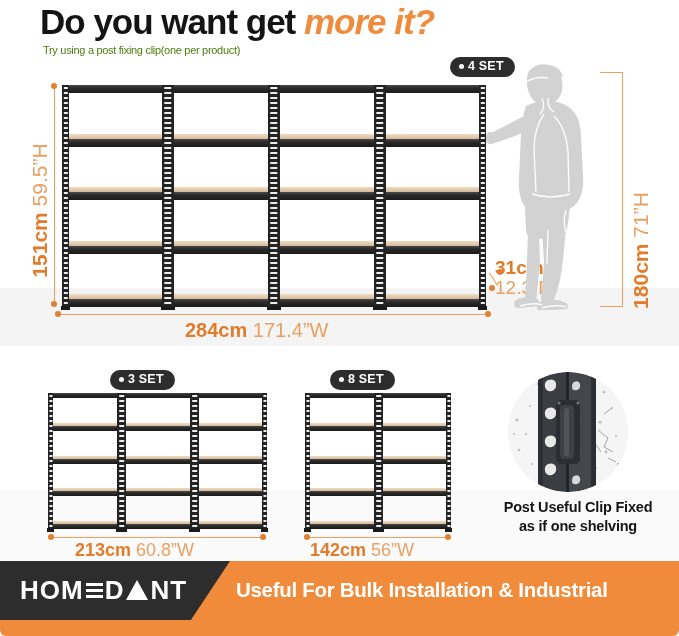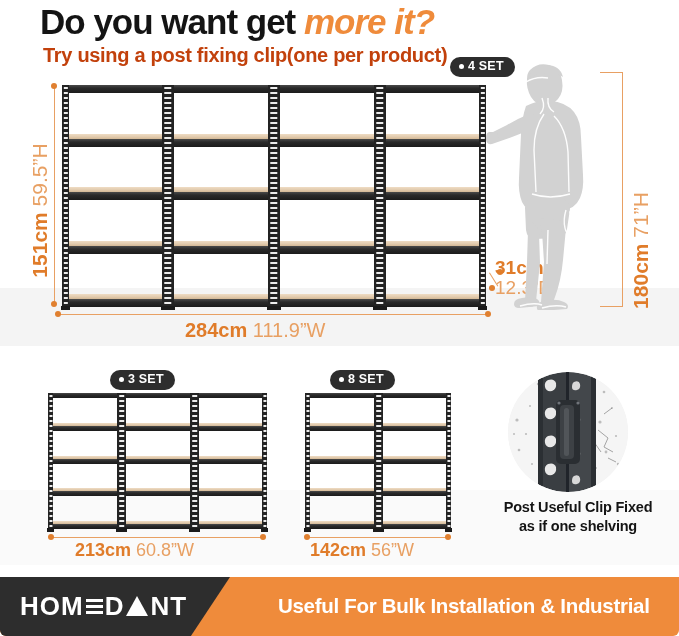--- a/index.html
+++ b/index.html
@@ -19,21 +19,21 @@
   
   .headline{
     position:absolute;left:40px;top:2px;
     font-size:35px;font-weight:bold;color:#141414;
     letter-spacing:-1.0px;white-space:nowrap;
     font-family:"Liberation Sans", sans-serif;
   }
   .headline .accent{color:#ef8b3b;font-style:italic;}
   .subline{
     position:absolute;left:43px;top:44px;
-    font-size:20px;color:#c2410c;white-space:nowrap;letter-spacing:-0.3px;font-weight:bold;
+    font-size:11px;color:#4d7c0f;white-space:nowrap;letter-spacing:-0.3px;
   }
 
   
   .badge{
     position:absolute;display:flex;align-items:center;gap:4px;
     background:#2d2d2d;color:#fff;border-radius:11px;
     padding:3px 11px 4px 9px;font-size:12.5px;font-weight:bold;
     letter-spacing:0.2px;line-height:1;
   }
   .badge .dot{width:5px;height:5px;border-radius:50%;background:#fff;display:block;}
@@ -86,31 +86,31 @@
   
   .clipwrap{position:absolute;left:508px;top:372px;width:140px;height:120px;}
   .clipcircle{position:absolute;left:0;top:0;width:120px;height:120px;border-radius:50%;overflow:hidden;background:#f2f2f2;}
   .cap{
     position:absolute;left:478px;top:498px;width:200px;
     text-align:center;font-size:14.5px;font-weight:bold;color:#141414;
     line-height:1.30;letter-spacing:-0.2px;
   }
 
   
-  .footer{position:absolute;left:0;bottom:0;width:679px;height:59px;background:#ef8b3b;overflow:hidden;}
+  .footer{position:absolute;left:0;bottom:0;width:679px;height:75px;background:#ef8b3b;overflow:hidden;}
   .footer-dark{position:absolute;left:0;top:0;height:59px;width:230px;background:#2d2d2d;
       clip-path:polygon(0 0,100% 0,83% 100%,0 100%);}
   .logo{position:absolute;left:20px;top:16px;font-size:26px;font-weight:bold;color:#fff;
       letter-spacing:1px;display:flex;align-items:center;gap:1px;line-height:1;}
   .logo .gE{display:inline-flex;flex-direction:column;justify-content:center;gap:3px;width:17px;height:20px;padding:0 1px;}
   .logo .gE i{display:block;height:3px;background:#fff;}
   .logo .gA{display:inline-block;width:0;height:0;border-left:11px solid transparent;
       border-right:11px solid transparent;border-bottom:20px solid #fff;margin:0 1px;}
   .footer-text{position:absolute;left:236px;top:17px;font-size:20.5px;font-weight:bold;color:#fff;
-      letter-spacing:-0.3px;white-space:nowrap;margin-left:42px;}
+      letter-spacing:-0.3px;white-space:nowrap;}
 </style>
 </head>
 <body>
 
 <div class="stage">
 
   <div class="band-top"></div>
   <div class="band-bot"></div>
 
   <div class="headline"><span>Do you want get </span><span class="accent">more it?</span></div>
@@ -154,21 +154,21 @@
   <div class="dim dim-left">
     <b>151cm</b>
     <span>59.5”H</span>
   </div>
 
   <div class="mline h" style="left:58px;top:314px;width:430px;"></div>
   <div class="mdot" style="left:55px;top:311px;"></div>
   <div class="mdot" style="left:485px;top:311px;"></div>
   <div class="dim dim-width">
     <b>284cm</b>
-    <span>111.9”W</span>
+    <span>171.4”W</span>
   </div>
 
   <div class="mline v" style="left:622px;top:72px;height:234px;"></div>
   <div class="mline h" style="left:600px;top:72px;width:23px;"></div>
   <div class="mline h" style="left:600px;top:306px;width:23px;"></div>
   <div class="dim dim-right">
     <b>180cm</b>
     <span>71”H</span>
   </div>
 

